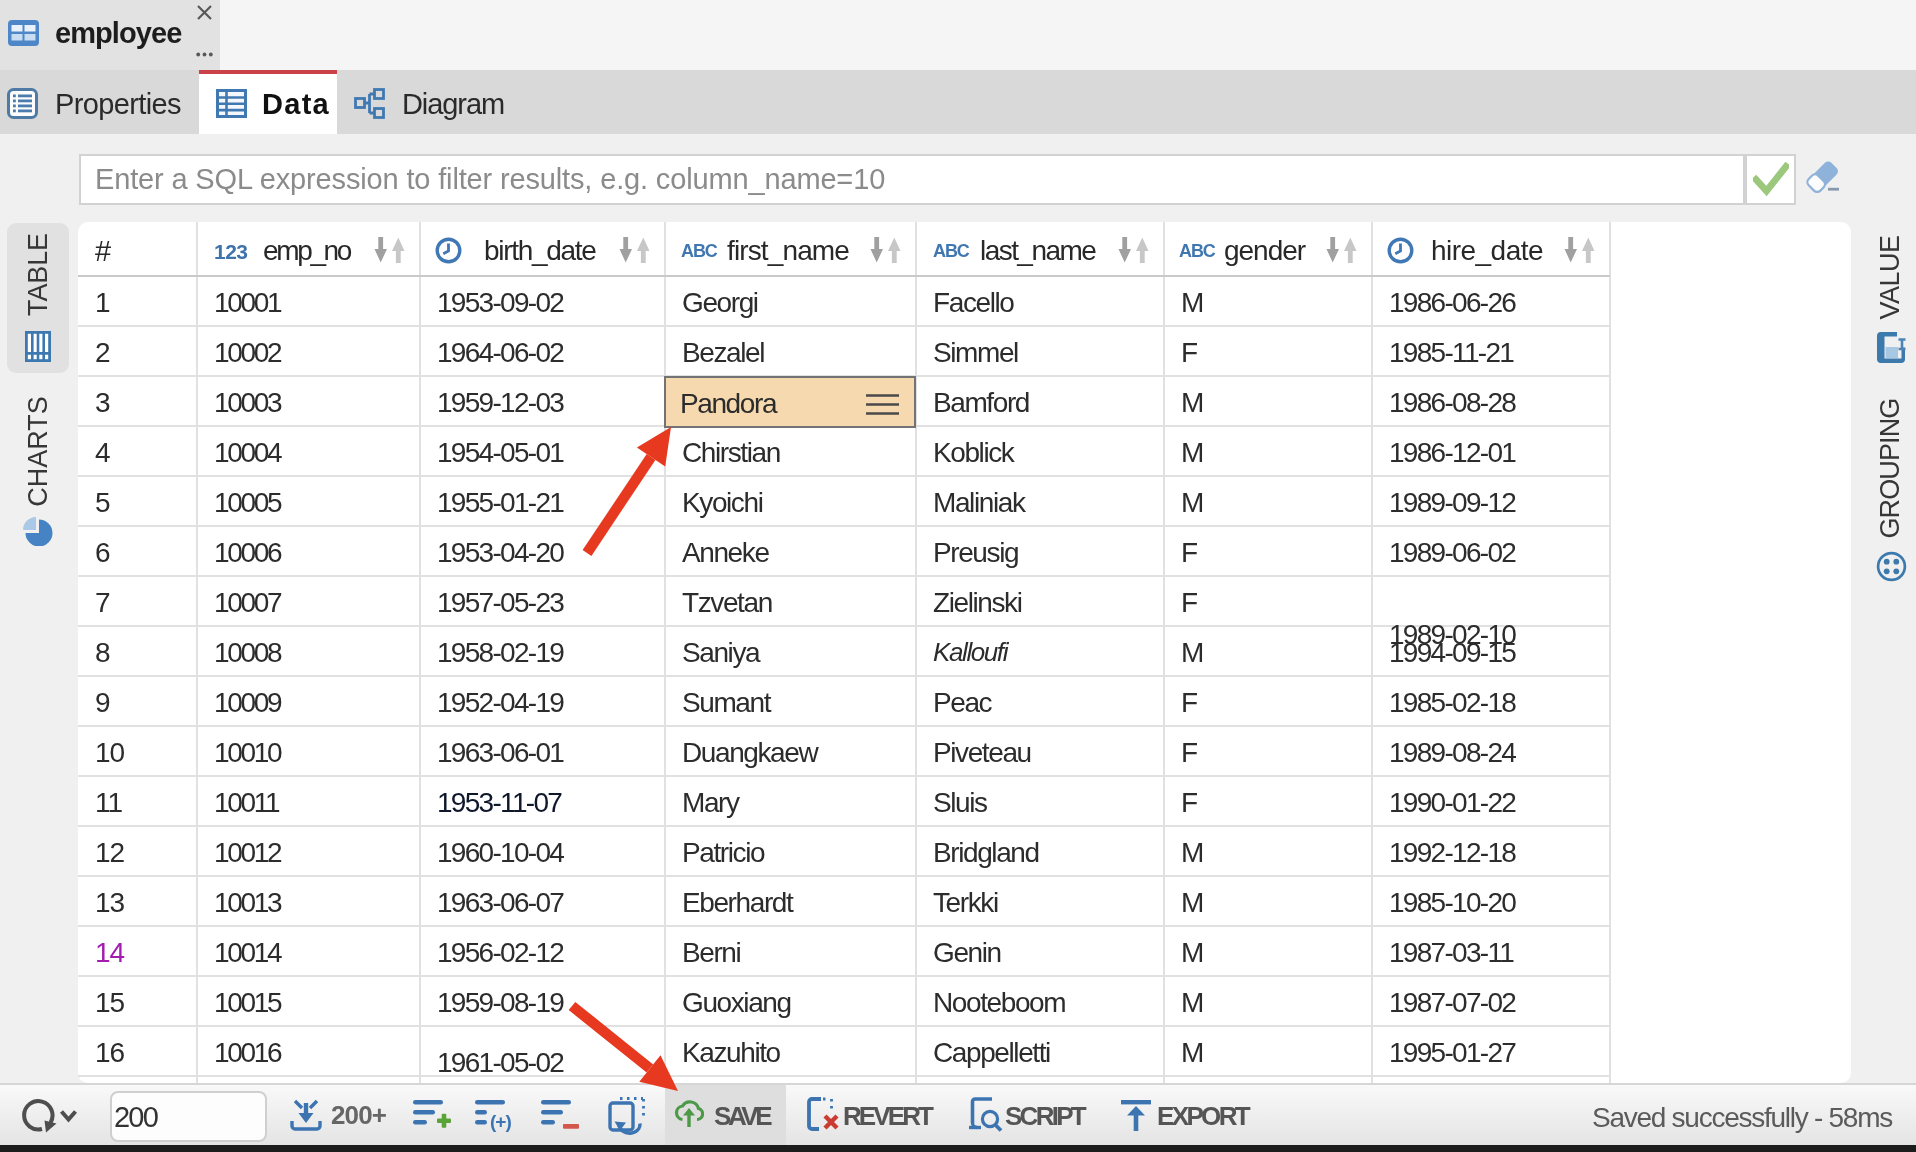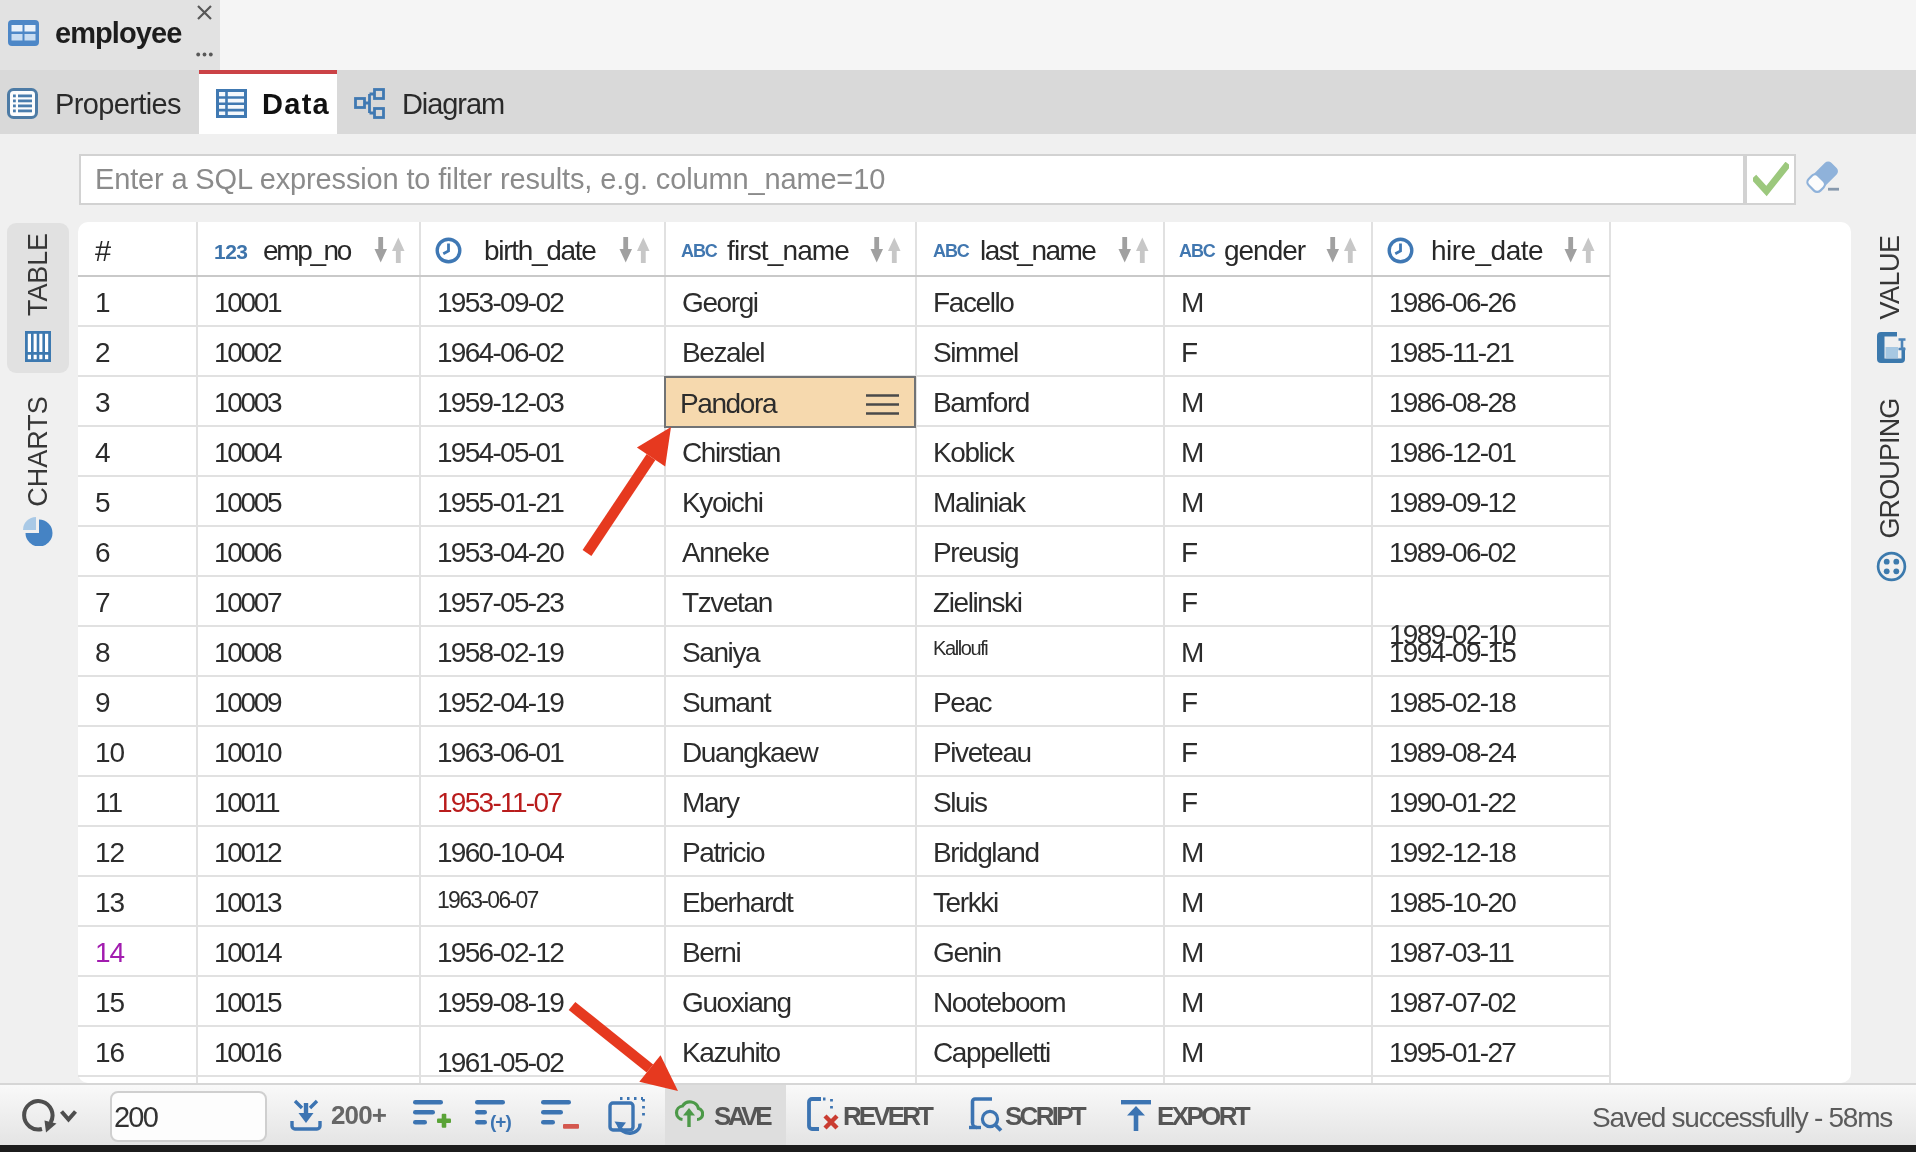--- a/index.html
+++ b/index.html
@@ -243,54 +243,54 @@
 <div class="abs" style="left:214px;top:587px;font-size:28px;color:#2c2c2c;letter-spacing:-2.30px;white-space:nowrap;">10007</div>
 <div class="abs" style="left:437px;top:587px;font-size:28px;color:#2c2c2c;letter-spacing:-1.70px;white-space:nowrap;">1957-05-23</div>
 <div class="abs" style="left:682px;top:587px;font-size:28px;color:#2c2c2c;letter-spacing:-1.40px;white-space:nowrap;">Tzvetan</div>
 <div class="abs" style="left:933px;top:587px;font-size:28px;color:#2c2c2c;letter-spacing:-1.40px;white-space:nowrap;">Zielinski</div>
 <div class="abs" style="left:1181px;top:587px;font-size:28px;color:#2c2c2c;letter-spacing:-1.40px;white-space:nowrap;">F</div>
 <div class="abs" style="left:1389px;top:587px;font-size:28px;color:#2c2c2c;letter-spacing:-1.70px;white-space:nowrap;margin-top:32px;">1989-02-10</div>
 <div class="abs" style="left:95px;top:637px;font-size:28px;color:#2c2c2c;letter-spacing:-1.00px;white-space:nowrap;">8</div>
 <div class="abs" style="left:214px;top:637px;font-size:28px;color:#2c2c2c;letter-spacing:-2.30px;white-space:nowrap;">10008</div>
 <div class="abs" style="left:437px;top:637px;font-size:28px;color:#2c2c2c;letter-spacing:-1.70px;white-space:nowrap;">1958-02-19</div>
 <div class="abs" style="left:682px;top:637px;font-size:28px;color:#2c2c2c;letter-spacing:-1.40px;white-space:nowrap;">Saniya</div>
-<div class="abs" style="left:933px;top:637px;font-size:20px;color:#2c2c2c;letter-spacing:-1.40px;white-space:nowrap;">Kalloufi</div>
+<div class="abs" style="left:933px;top:637px;font-size:26px;color:#2c2c2c;letter-spacing:-1.40px;white-space:nowrap;font-style:italic;">Kalloufi</div>
 <div class="abs" style="left:1181px;top:637px;font-size:28px;color:#2c2c2c;letter-spacing:-1.40px;white-space:nowrap;">M</div>
 <div class="abs" style="left:1389px;top:637px;font-size:28px;color:#2c2c2c;letter-spacing:-1.70px;white-space:nowrap;">1994-09-15</div>
 <div class="abs" style="left:95px;top:687px;font-size:28px;color:#2c2c2c;letter-spacing:-1.00px;white-space:nowrap;">9</div>
 <div class="abs" style="left:214px;top:687px;font-size:28px;color:#2c2c2c;letter-spacing:-2.30px;white-space:nowrap;">10009</div>
 <div class="abs" style="left:437px;top:687px;font-size:28px;color:#2c2c2c;letter-spacing:-1.70px;white-space:nowrap;">1952-04-19</div>
 <div class="abs" style="left:682px;top:687px;font-size:28px;color:#2c2c2c;letter-spacing:-1.40px;white-space:nowrap;">Sumant</div>
 <div class="abs" style="left:933px;top:687px;font-size:28px;color:#2c2c2c;letter-spacing:-1.40px;white-space:nowrap;">Peac</div>
 <div class="abs" style="left:1181px;top:687px;font-size:28px;color:#2c2c2c;letter-spacing:-1.40px;white-space:nowrap;">F</div>
 <div class="abs" style="left:1389px;top:687px;font-size:28px;color:#2c2c2c;letter-spacing:-1.70px;white-space:nowrap;">1985-02-18</div>
 <div class="abs" style="left:95px;top:737px;font-size:28px;color:#2c2c2c;letter-spacing:-1.00px;white-space:nowrap;">10</div>
 <div class="abs" style="left:214px;top:737px;font-size:28px;color:#2c2c2c;letter-spacing:-2.30px;white-space:nowrap;">10010</div>
 <div class="abs" style="left:437px;top:737px;font-size:28px;color:#2c2c2c;letter-spacing:-1.70px;white-space:nowrap;">1963-06-01</div>
 <div class="abs" style="left:682px;top:737px;font-size:28px;color:#2c2c2c;letter-spacing:-1.40px;white-space:nowrap;">Duangkaew</div>
 <div class="abs" style="left:933px;top:737px;font-size:28px;color:#2c2c2c;letter-spacing:-1.40px;white-space:nowrap;">Piveteau</div>
 <div class="abs" style="left:1181px;top:737px;font-size:28px;color:#2c2c2c;letter-spacing:-1.40px;white-space:nowrap;">F</div>
 <div class="abs" style="left:1389px;top:737px;font-size:28px;color:#2c2c2c;letter-spacing:-1.70px;white-space:nowrap;">1989-08-24</div>
 <div class="abs" style="left:95px;top:787px;font-size:28px;color:#2c2c2c;letter-spacing:-1.00px;white-space:nowrap;">11</div>
 <div class="abs" style="left:214px;top:787px;font-size:28px;color:#2c2c2c;letter-spacing:-2.30px;white-space:nowrap;">10011</div>
-<div class="abs" style="left:437px;top:787px;font-size:28px;color:#b91c1c;letter-spacing:-1.70px;white-space:nowrap;">1953-11-07</div>
+<div class="abs" style="left:437px;top:787px;font-size:28px;color:#0f172a;letter-spacing:-1.70px;white-space:nowrap;">1953-11-07</div>
 <div class="abs" style="left:682px;top:787px;font-size:28px;color:#2c2c2c;letter-spacing:-1.40px;white-space:nowrap;">Mary</div>
 <div class="abs" style="left:933px;top:787px;font-size:28px;color:#2c2c2c;letter-spacing:-1.40px;white-space:nowrap;">Sluis</div>
 <div class="abs" style="left:1181px;top:787px;font-size:28px;color:#2c2c2c;letter-spacing:-1.40px;white-space:nowrap;">F</div>
 <div class="abs" style="left:1389px;top:787px;font-size:28px;color:#2c2c2c;letter-spacing:-1.70px;white-space:nowrap;">1990-01-22</div>
 <div class="abs" style="left:95px;top:837px;font-size:28px;color:#2c2c2c;letter-spacing:-1.00px;white-space:nowrap;">12</div>
 <div class="abs" style="left:214px;top:837px;font-size:28px;color:#2c2c2c;letter-spacing:-2.30px;white-space:nowrap;">10012</div>
 <div class="abs" style="left:437px;top:837px;font-size:28px;color:#2c2c2c;letter-spacing:-1.70px;white-space:nowrap;">1960-10-04</div>
 <div class="abs" style="left:682px;top:837px;font-size:28px;color:#2c2c2c;letter-spacing:-1.40px;white-space:nowrap;">Patricio</div>
 <div class="abs" style="left:933px;top:837px;font-size:28px;color:#2c2c2c;letter-spacing:-1.40px;white-space:nowrap;">Bridgland</div>
 <div class="abs" style="left:1181px;top:837px;font-size:28px;color:#2c2c2c;letter-spacing:-1.40px;white-space:nowrap;">M</div>
 <div class="abs" style="left:1389px;top:837px;font-size:28px;color:#2c2c2c;letter-spacing:-1.70px;white-space:nowrap;">1992-12-18</div>
 <div class="abs" style="left:95px;top:887px;font-size:28px;color:#2c2c2c;letter-spacing:-1.00px;white-space:nowrap;">13</div>
 <div class="abs" style="left:214px;top:887px;font-size:28px;color:#2c2c2c;letter-spacing:-2.30px;white-space:nowrap;">10013</div>
-<div class="abs" style="left:437px;top:887px;font-size:23px;color:#2c2c2c;letter-spacing:-1.70px;white-space:nowrap;">1963-06-07</div>
+<div class="abs" style="left:437px;top:887px;font-size:28px;color:#2c2c2c;letter-spacing:-1.70px;white-space:nowrap;">1963-06-07</div>
 <div class="abs" style="left:682px;top:887px;font-size:28px;color:#2c2c2c;letter-spacing:-1.40px;white-space:nowrap;">Eberhardt</div>
 <div class="abs" style="left:933px;top:887px;font-size:28px;color:#2c2c2c;letter-spacing:-1.40px;white-space:nowrap;">Terkki</div>
 <div class="abs" style="left:1181px;top:887px;font-size:28px;color:#2c2c2c;letter-spacing:-1.40px;white-space:nowrap;">M</div>
 <div class="abs" style="left:1389px;top:887px;font-size:28px;color:#2c2c2c;letter-spacing:-1.70px;white-space:nowrap;">1985-10-20</div>
 <div class="abs" style="left:95px;top:937px;font-size:28px;color:#a21caf;letter-spacing:-1.00px;white-space:nowrap;">14</div>
 <div class="abs" style="left:214px;top:937px;font-size:28px;color:#2c2c2c;letter-spacing:-2.30px;white-space:nowrap;">10014</div>
 <div class="abs" style="left:437px;top:937px;font-size:28px;color:#2c2c2c;letter-spacing:-1.70px;white-space:nowrap;">1956-02-12</div>
 <div class="abs" style="left:682px;top:937px;font-size:28px;color:#2c2c2c;letter-spacing:-1.40px;white-space:nowrap;">Berni</div>
 <div class="abs" style="left:933px;top:937px;font-size:28px;color:#2c2c2c;letter-spacing:-1.40px;white-space:nowrap;">Genin</div>
 <div class="abs" style="left:1181px;top:937px;font-size:28px;color:#2c2c2c;letter-spacing:-1.40px;white-space:nowrap;">M</div>

